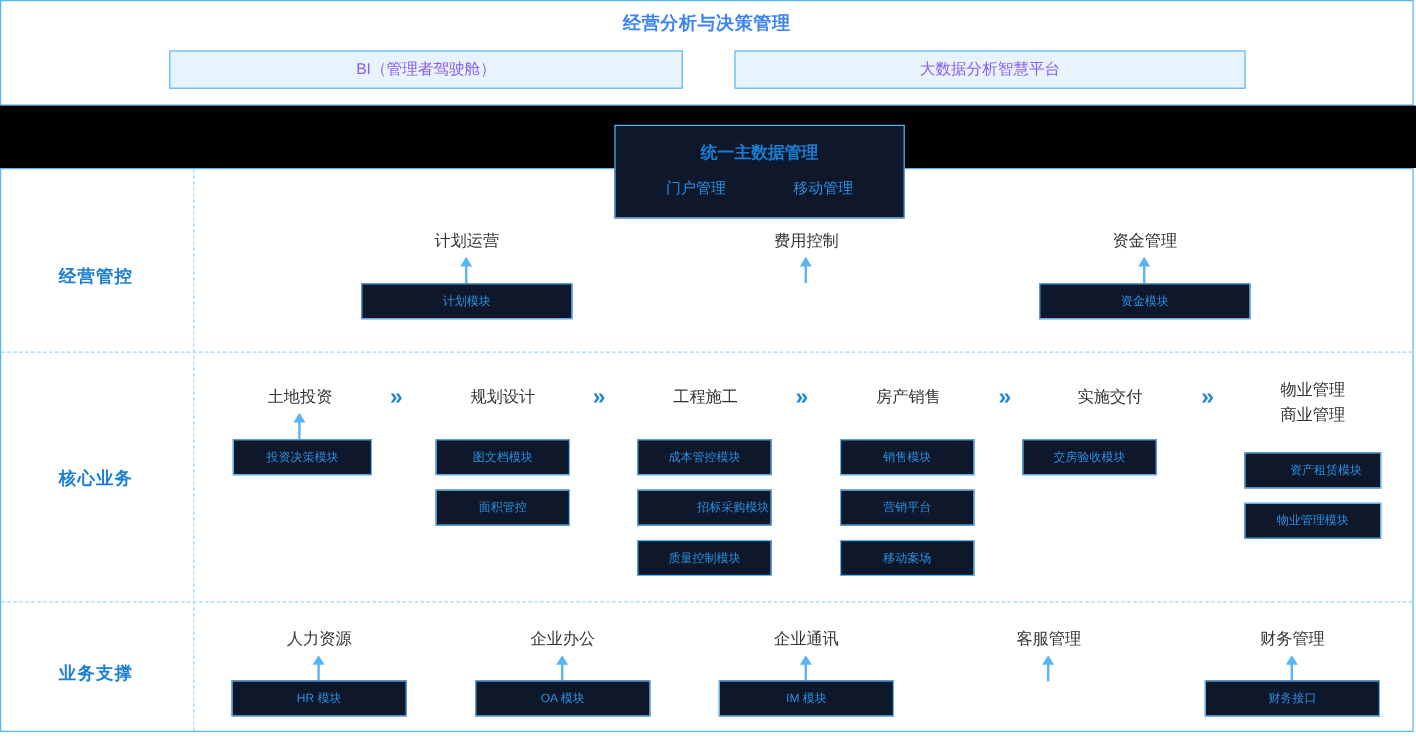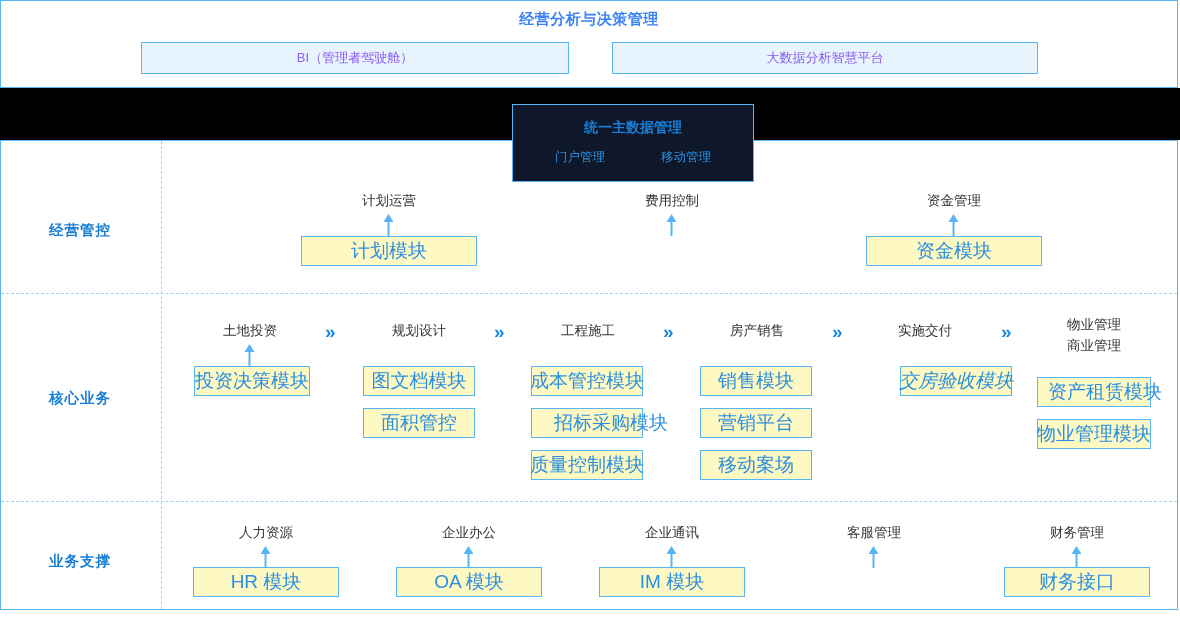--- a/index.html
+++ b/index.html
@@ -151,27 +151,27 @@
     letter-spacing: 1px;
   }
   #label-mgmt    { top: 221px; }
   #label-core    { top: 389px; }
   #label-support { top: 552px; }
 
   
   .mod-box {
     position: absolute;
     height: 30px;
-    background: #fef9c3;
+    background: #0f172a;
     border: 1px solid #57b5f5;
     box-sizing: border-box;
     display: flex;
     align-items: center;
     justify-content: center;
-    font-size: 19px;
+    font-size: 10px;
     color: #2a8fe0;
     white-space: nowrap;
   }
 
   
   .cap {
     position: absolute;
     text-align: center;
     font-size: 13.5px;
     color: #333333;
@@ -297,21 +297,21 @@
   <div class="mod-box" style="left:700px; top:408px; width:112px;">
     <span>营销平台</span>
   </div>
   <div class="mod-box" style="left:700px; top:450px; width:112px;">
     <span>移动案场</span>
   </div>
 
   <div class="chev" style="left:832px; top:322px;">»</div>
 
   <div class="cap" style="left:855px; top:322px; width:140px;">实施交付</div>
-  <div class="mod-box" style="left:900px; top:366px; width:112px;font-style:italic;">
+  <div class="mod-box" style="left:852px; top:366px; width:112px;">
     <span>交房验收模块</span>
   </div>
 
   <div class="chev" style="left:1001px; top:322px;">»</div>
 
   <div class="cap two-line" style="left:1024px; top:314px; width:140px;">
     <div>物业管理</div>
     <div>商业管理</div>
   </div>
   <div class="mod-box" style="left:1037px; top:377px; width:114px;padding-left:22px;">

